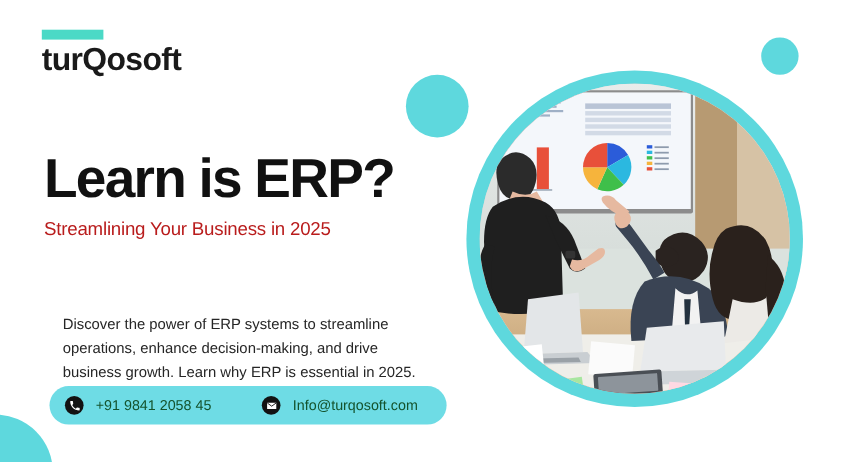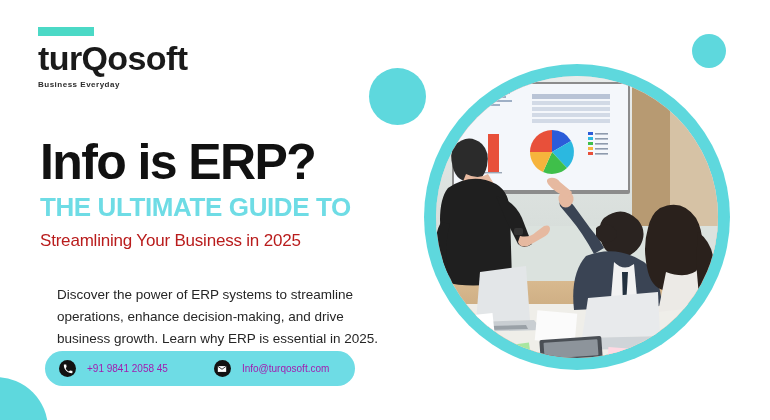--- a/index.html
+++ b/index.html
@@ -50,21 +50,21 @@
     top: 27px;
     width: 180px;
   }
   #logo-bar {
     width: 56px;
     height: 9px;
     background: #4BD9C6;
   }
   #logo-wordmark {
     margin-top: 5px;
-    font-size: 34px;
+    font-size: 29px;
     font-weight: bold;
     letter-spacing: -0.6px;
     color: #1a1a1a;
     line-height: 1;
   }
   #logo-tagline {
     margin-top: 5px;
     font-size: 8px;
     font-weight: bold;
     letter-spacing: 0.5px;
@@ -139,22 +139,22 @@
     height: 17px;
     border-radius: 50%;
     background: #121212;
     display: flex;
     align-items: center;
     justify-content: center;
     flex: none;
   }
   .contact-text {
     margin-left: 11px;
-    font-size: 10px;
-    color: #a21caf;
+    font-size: 13px;
+    color: #14532d;
     white-space: nowrap;
   }
 
   
   #photo-circle {
     position: absolute;
     left: 424px;
     top: 64px;
     width: 306px;
     height: 306px;
@@ -178,26 +178,24 @@
 
 <div id="banner">
 
   <div class="deco-circle" id="deco-mid"></div>
   <div class="deco-circle" id="deco-topright"></div>
   <div class="deco-circle" id="deco-bottomleft"></div>
 
   <div id="logo">
     <div id="logo-bar"></div>
     <div id="logo-wordmark">turQosoft</div>
-    <div id="logo-tagline">Business Everyday</div>
   </div>
 
   <div id="headline-block">
-    <h1 id="title-main">Info is ERP?</h1>
-    <div id="title-sub">THE ULTIMATE GUIDE TO</div>
+    <h1 id="title-main">Learn is ERP?</h1>
     <div id="title-tertiary">Streamlining Your Business in 2025</div>
   </div>
 
   <p id="description">Discover the power of ERP systems to streamline operations, enhance decision-making, and drive business growth. Learn why ERP is essential in 2025.</p>
 
   <div id="contact-pill">
     <div class="contact-item">
       <span class="contact-icon">
         <svg viewBox="0 0 24 24" width="10" height="10" aria-hidden="true">
           <path fill="#ffffff" d="M6.6 10.8c1.6 3.2 4.3 5.8 7.5 7.4l2.5-2.5c.3-.3.8-.4 1.2-.3 1.2.4 2.5.6 3.8.6.6 0 1 .4 1 1V21c0 .6-.4 1-1 1C10.8 22 2 13.2 2 2.3c0-.6.4-1 1-1h4c.6 0 1 .4 1 1 0 1.3.2 2.6.6 3.8.1.4 0 .9-.3 1.2L6.6 10.8z"></path>

